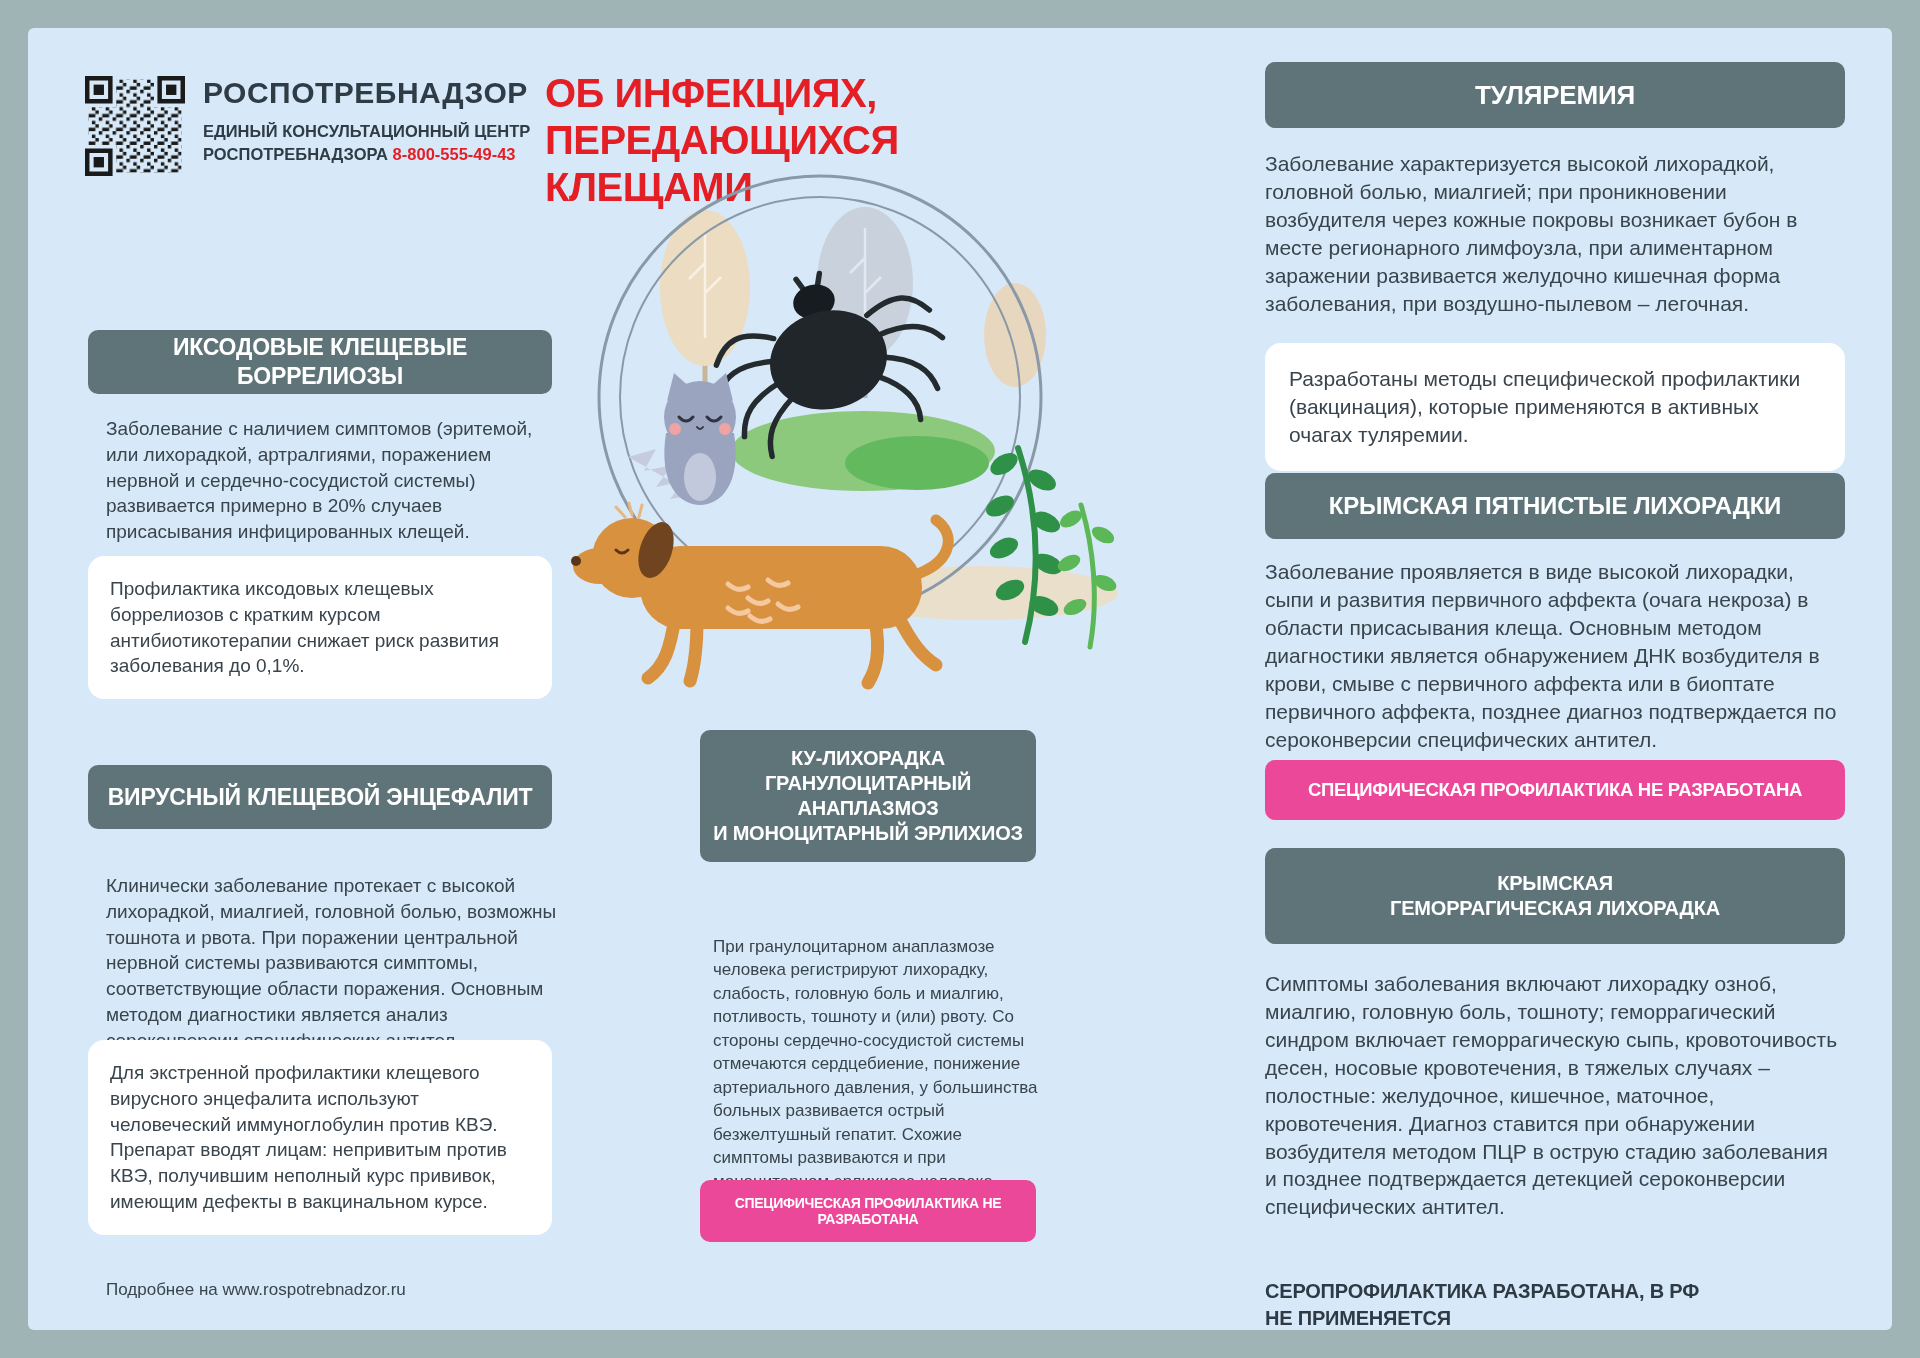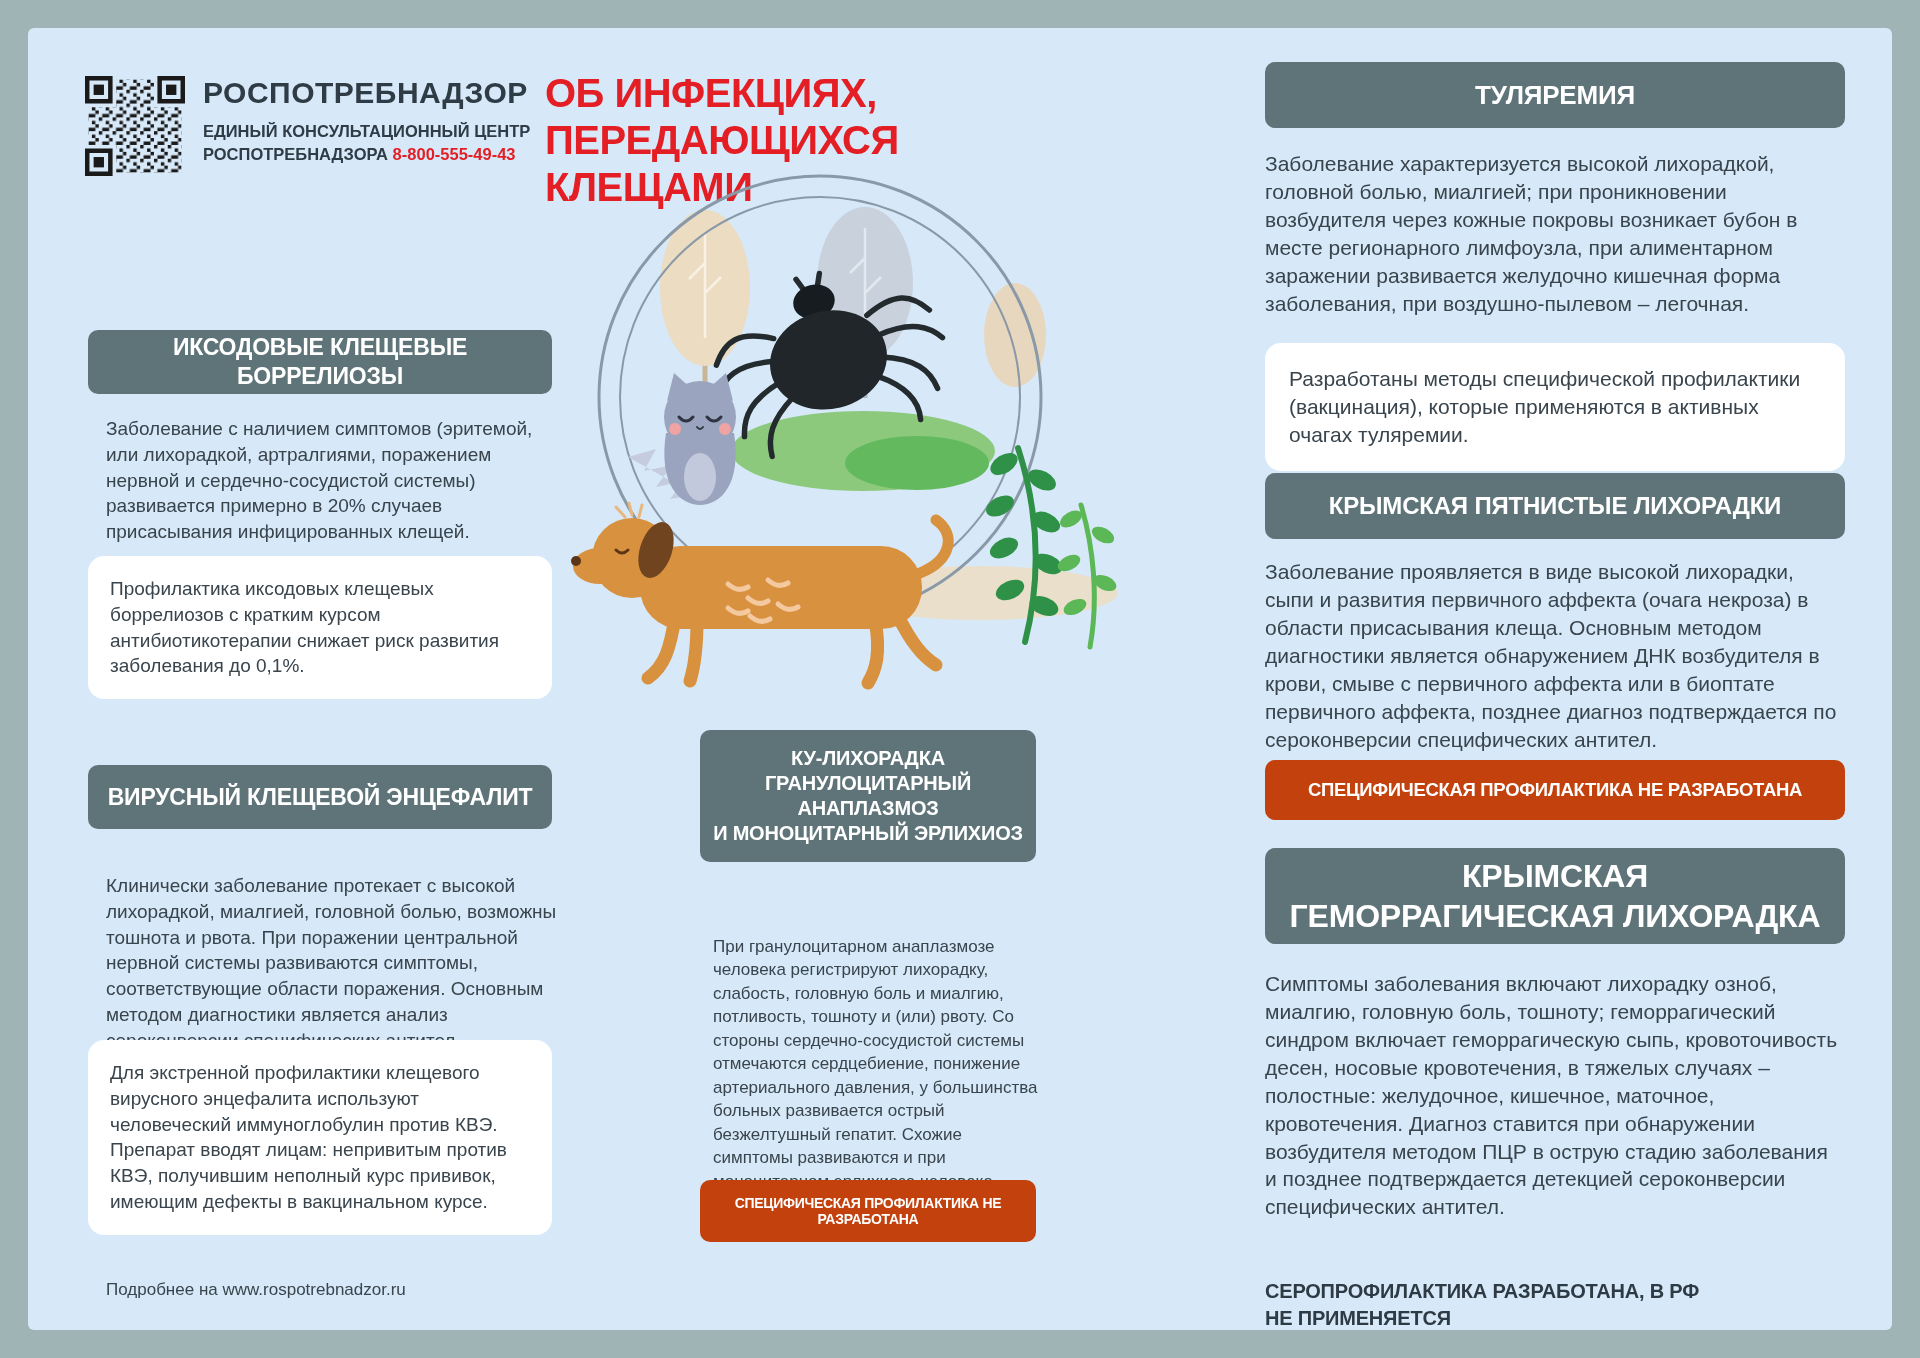--- a/index.html
+++ b/index.html
@@ -26,21 +26,21 @@
   .h-right{left:1237px;width:580px;}
 
   
   .note{
     background:#FFFFFF;border-radius:16px;color:#39444C;
     box-sizing:border-box;padding:20px 22px;
   }
 
   
   .alert{
-    background:#c2410c;color:#FFFFFF;font-weight:bold;
+    background:#ec4899;color:#FFFFFF;font-weight:bold;
     display:flex;align-items:center;justify-content:center;text-align:center;
     border-radius:10px;letter-spacing:-0.3px;
   }
 
   .body-text{color:#39444C;}
   .t-left{font-size:19px;line-height:1.36;}
   .t-center{font-size:17px;line-height:1.38;}
   .t-right{font-size:21px;line-height:1.33;}
 
   .logo-org{font-size:30px;font-weight:bold;color:#2F3B45;letter-spacing:0.5px;}
@@ -242,21 +242,21 @@
   <div class="abs body-text t-right" style="left:1237px;top:122px;width:576px;">Заболевание характеризуется высокой лихорадкой, головной болью, миалгией; при проникновении возбудителя через кожные покровы возникает бубон в месте регионарного лимфоузла, при алиментарном заражении развивается желудочно кишечная форма заболевания, при воздушно-пылевом – легочная.</div>
 
   <div class="abs heading h-right" style="top:445px;height:66px;font-size:24px;">
     <span>КРЫМСКАЯ ПЯТНИСТЫЕ ЛИХОРАДКИ</span>
   </div>
   <div class="abs body-text t-right" style="left:1237px;top:530px;width:576px;">Заболевание проявляется в виде высокой лихорадки, сыпи и развития первичного аффекта (очага некроза) в области присасывания клеща. Основным методом диагностики является обнаружением ДНК возбудителя в крови, смыве с первичного аффекта или в биоптате первичного аффекта, позднее диагноз подтверждается по сероконверсии специфических антител.</div>
   <div class="abs alert" style="left:1237px;top:732px;width:580px;height:60px;font-size:18.5px;">
     <span>СПЕЦИФИЧЕСКАЯ ПРОФИЛАКТИКА НЕ РАЗРАБОТАНА</span>
   </div>
 
-  <div class="abs heading h-right" style="top:820px;height:96px;font-size:32px;flex-direction:column;">
+  <div class="abs heading h-right" style="top:820px;height:96px;font-size:20px;flex-direction:column;">
     <span>КРЫМСКАЯ</span>
     <span>ГЕМОРРАГИЧЕСКАЯ ЛИХОРАДКА</span>
   </div>
   <div class="abs body-text t-right" style="left:1237px;top:942px;width:576px;">Симптомы заболевания включают лихорадку озноб, миалгию, головную боль, тошноту; геморрагический синдром включает геморрагическую сыпь, кровоточивость десен, носовые кровотечения, в тяжелых случаях – полостные: желудочное, кишечное, маточное, кровотечения. Диагноз ставится при обнаружении возбудителя методом ПЦР в острую стадию заболевания и позднее подтверждается детекцией сероконверсии специфических антител.</div>
   <div class="abs footnote" style="left:1237px;top:1250px;width:576px;">
     <div>СЕРОПРОФИЛАКТИКА РАЗРАБОТАНА,  В РФ</div>
     <div>НЕ ПРИМЕНЯЕТСЯ</div>
   </div>
 
 </div>

